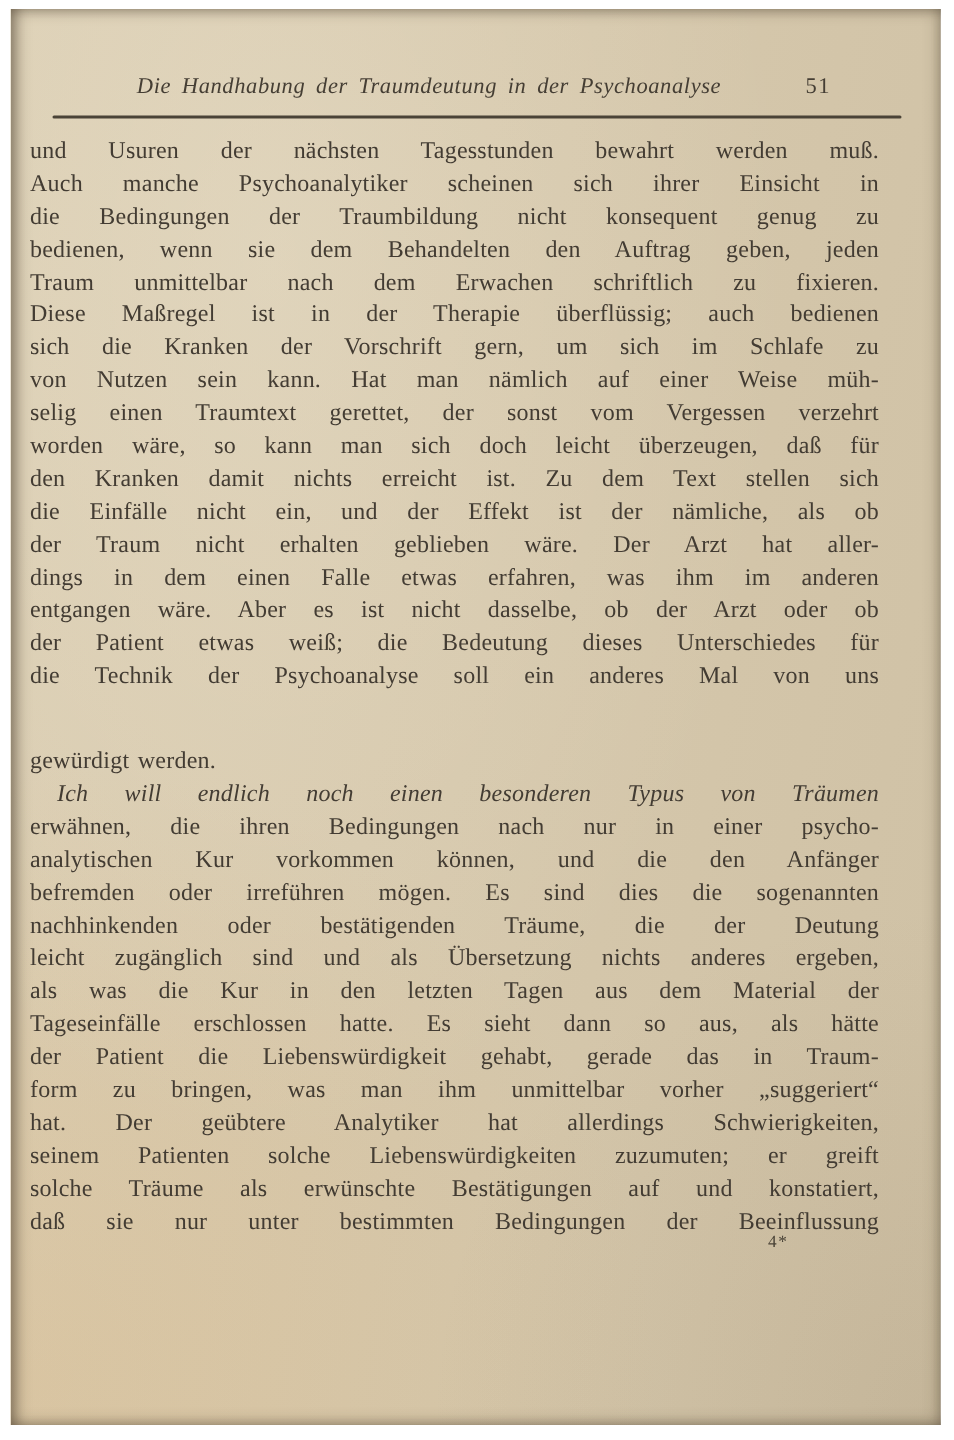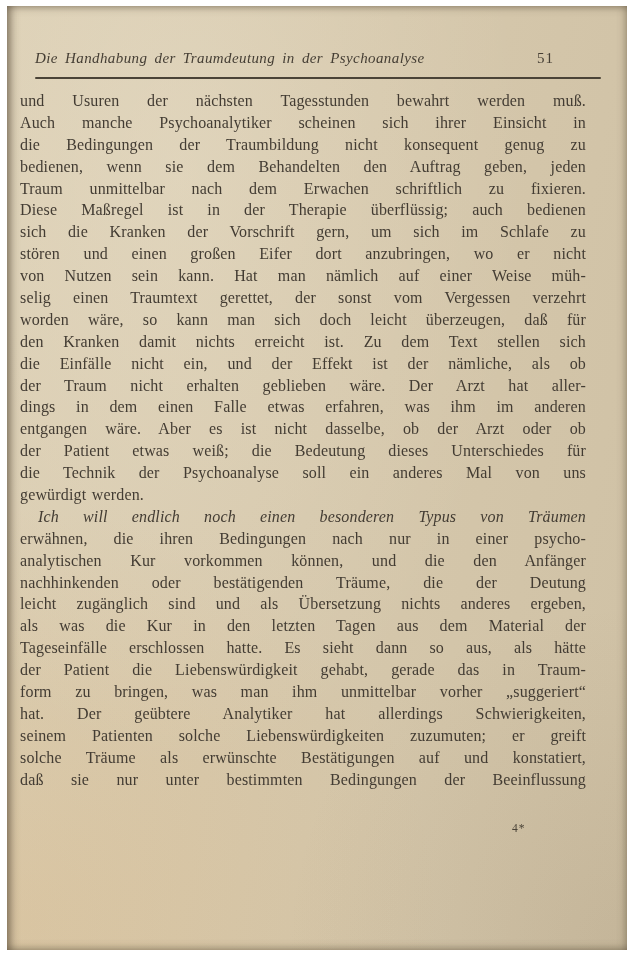--- a/index.html
+++ b/index.html
@@ -30,21 +30,21 @@
     left: 28px; top: 44px;
     width: 566px;
     display: flex;
     align-items: baseline;
     font-style: italic;
     font-size: 15px;
     letter-spacing: 0.4px;
     word-spacing: 3px;
     color: #453e34;
   }
-  .running-head .title { flex: 1; }
+  .running-head .title { flex: 1; text-align: center; }
   .running-head .pagenum {
     width: 64px; text-align: left;
     font-style: normal; letter-spacing: 1px;
   }
   .head-rule {
     position: absolute;
     left: 28px; top: 71px;
     width: 566px; height: 2px;
     background: #4a4337;
     border-radius: 1px;
@@ -61,21 +61,21 @@
   .line {
     height: 21.9px;
     line-height: 21.9px;
     text-align: justify;
     text-align-last: justify;
     overflow: hidden;
     white-space: nowrap;
   }
   
   .line { white-space: normal; }
-  .line.ragged { text-align-last: left; }
+  .line.ragged { text-align-last: left; margin-top: 35px; }
   .line.indent { text-indent: 18px; font-style: italic; }
   .sig-mark {
     position: absolute;
     left: 505px; top: 816px;
     font-size: 11.5px;
     color: #4a4337;
     letter-spacing: 1px;
   }
 </style>
 </head>
@@ -91,35 +91,35 @@
   <div class="head-rule"></div>
 
   <div class="body-text" id="body-text">
       <div class="line">und Usuren der nächsten Tagesstunden bewahrt werden muß.</div>
       <div class="line">Auch manche Psychoanalytiker scheinen sich ihrer Einsicht in</div>
       <div class="line">die Bedingungen der Traumbildung nicht konsequent genug zu</div>
       <div class="line">bedienen, wenn sie dem Behandelten den Auftrag geben, jeden</div>
       <div class="line">Traum unmittelbar nach dem Erwachen schriftlich zu fixieren.</div>
       <div class="line">Diese Maßregel ist in der Therapie überflüssig; auch bedienen</div>
       <div class="line">sich die Kranken der Vorschrift gern, um sich im Schlafe zu</div>
-      <div class="line">stören und einen großen Eifer dort anzubringen, wo er nicht</div>
       <div class="line">von Nutzen sein kann. Hat man nämlich auf einer Weise müh-</div>
       <div class="line">selig einen Traumtext gerettet, der sonst vom Vergessen verzehrt</div>
       <div class="line">worden wäre, so kann man sich doch leicht überzeugen, daß für</div>
       <div class="line">den Kranken damit nichts erreicht ist. Zu dem Text stellen sich</div>
       <div class="line">die Einfälle nicht ein, und der Effekt ist der nämliche, als ob</div>
       <div class="line">der Traum nicht erhalten geblieben wäre. Der Arzt hat aller-</div>
       <div class="line">dings in dem einen Falle etwas erfahren, was ihm im anderen</div>
       <div class="line">entgangen wäre. Aber es ist nicht dasselbe, ob der Arzt oder ob</div>
       <div class="line">der Patient etwas weiß; die Bedeutung dieses Unterschiedes für</div>
       <div class="line">die Technik der Psychoanalyse soll ein anderes Mal von uns</div>
       <div class="line ragged">gewürdigt werden.</div>
       <div class="line indent">Ich will endlich noch einen besonderen Typus von Träumen</div>
       <div class="line">erwähnen, die ihren Bedingungen nach nur in einer psycho-</div>
       <div class="line">analytischen Kur vorkommen können, und die den Anfänger</div>
+      <div class="line">befremden oder irreführen mögen. Es sind dies die sogenannten</div>
       <div class="line">nachhinkenden oder bestätigenden Träume, die der Deutung</div>
       <div class="line">leicht zugänglich sind und als Übersetzung nichts anderes ergeben,</div>
       <div class="line">als was die Kur in den letzten Tagen aus dem Material der</div>
       <div class="line">Tageseinfälle erschlossen hatte. Es sieht dann so aus, als hätte</div>
       <div class="line">der Patient die Liebenswürdigkeit gehabt, gerade das in Traum-</div>
       <div class="line">form zu bringen, was man ihm unmittelbar vorher „suggeriert“</div>
       <div class="line">hat. Der geübtere Analytiker hat allerdings Schwierigkeiten,</div>
       <div class="line">seinem Patienten solche Liebenswürdigkeiten zuzumuten; er greift</div>
       <div class="line">solche Träume als erwünschte Bestätigungen auf und konstatiert,</div>
       <div class="line">daß sie nur unter bestimmten Bedingungen der Beeinflussung</div>

